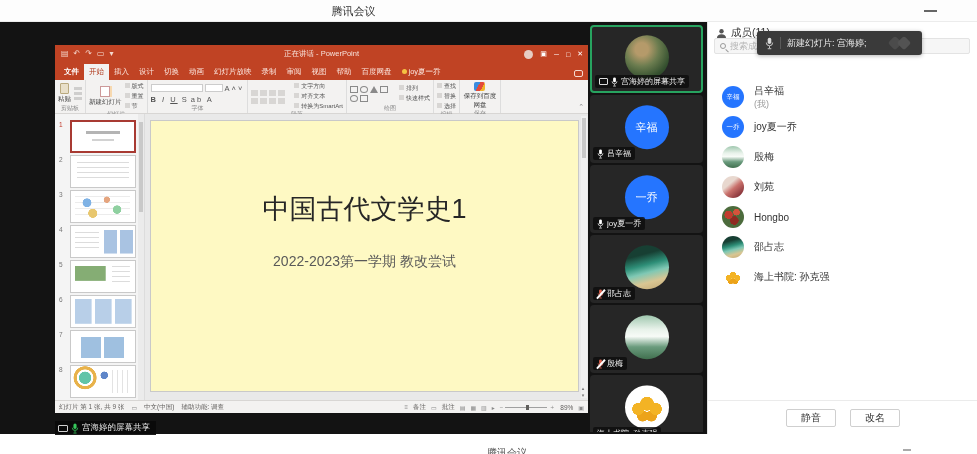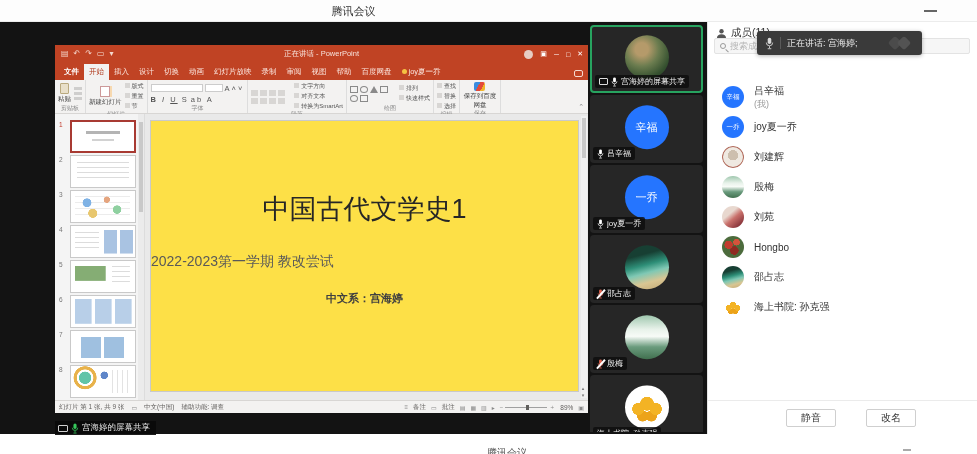--- a/index.html
+++ b/index.html
@@ -96,24 +96,24 @@
       linear-gradient(#9fc0e0,#9fc0e0) 22% 65%/32% 68% no-repeat,
       linear-gradient(#9fc0e0,#9fc0e0) 75% 65%/32% 68% no-repeat,#fff; }
   .tk--charts { background:
       radial-gradient(circle at 22% 38%,#62c4a8 0 11%,#fff 12% 15%,#e8b24a 16% 21%,transparent 22%),
       radial-gradient(circle at 52% 30%,#5f86c9 0 9%,transparent 10%),
       repeating-linear-gradient(90deg,#e3e3e3 0 1px,transparent 1px 5px) 88% 55%/28% 75% no-repeat,#fff; }
   .thumb-scroll { position:absolute; right:0; top:0; bottom:0; width:6px; background:#ebebeb; }
   .thumb-scroll::before { content:""; position:absolute; top:8px; left:1px; width:4px; height:90px; background:#c9c9c9; }
 
   .slide-area { position:relative; flex:1; }
-  .slide { position:absolute; left:5px; right:9px; top:6px; bottom:8px; background:#fde047;
+  .slide { position:absolute; left:5px; right:9px; top:6px; bottom:8px; background:#fef9c3;
            border:1px solid #c9c9c9; }
   .slide-title { position:absolute; left:0; right:0; top:26%; text-align:center; font-size:27px; color:#262626; }
-  .slide-subtitle { position:absolute; left:0; right:0; top:49%; text-align:left; font-size:14px; color:#595959; }
+  .slide-subtitle { position:absolute; left:0; right:0; top:49%; text-align:center; font-size:14px; color:#595959; }
   .slide-author { position:absolute; left:0; right:0; top:63%; text-align:center; font-size:11px; color:#404040; font-weight:bold; }
   .v-scroll { position:absolute; right:1px; top:2px; bottom:2px; width:6px; background:#f0f0f0; }
   .v-scroll::before { content:""; position:absolute; top:2px; left:1px; width:4px; height:40px; background:#c9c9c9; }
   .v-scroll::after { content:"▴ ▾"; position:absolute; bottom:0; left:-1px; font-size:5px; color:#777; writing-mode:vertical-rl; }
 
   
   .ppt-status { height:13px; background:#f3f2f1; border-top:1px solid #d8d6d4; display:flex; align-items:center;
                 font-size:6.5px; color:#605e5c; padding:0 4px; }
   .st-left { display:flex; gap:7px; align-items:center; }
   .st-right { margin-left:auto; display:flex; gap:5px; align-items:center; }
@@ -190,21 +190,21 @@
   .m-initials { font-size:6.5px; color:#fff; }
   .m-texts { display:flex; flex-direction:column; justify-content:center; }
   .m-name { font-size:10px; color:#333; }
   .m-sub { font-size:9px; color:#9a9a9a; }
   .m-share-ico { margin-left:auto; margin-right:44px; width:11px; height:8px; border:1px solid #b0b0b0;
                  border-radius:1px; position:relative; flex:none; }
   .m-share-ico::after { content:""; position:absolute; left:3px; top:8px; width:4px; height:1px; background:#b0b0b0; }
   .mp-footer { position:absolute; left:0; top:378px; width:270px; height:34px; border-top:1px solid #ebebeb;
                display:flex; align-items:center; justify-content:center; gap:14px; background:#fff; }
   .mp-btn { width:50px; height:18px; background:#fff; border:1px solid #cfcfcf; border-radius:2px;
-            font-size:10px; color:#333; cursor:pointer; font-family:inherit;margin-left:16px; }
+            font-size:10px; color:#333; cursor:pointer; font-family:inherit; }
 
   
   .speak-tip { position:absolute; left:757px; top:31px; width:165px; height:24px; background:#3a3a3a;
                border-radius:3px; display:flex; align-items:center; padding:0 8px; gap:6px; z-index:10;
                box-shadow:0 1px 4px rgba(0,0,0,.3); }
   .speak-tip .micsvg { color:#d8d8d8; }
   .tip-sep { width:1px; height:12px; background:#5a5a5a; }
   .tip-text { font-size:9px; color:#ececec; white-space:nowrap; }
   .tip-logo { margin-left:auto; position:relative; width:26px; height:14px; opacity:.85; }
   .tip-logo i { position:absolute; top:2px; width:10px; height:10px; background:#4f4f4f; transform:rotate(45deg);
@@ -411,21 +411,20 @@
           <div class="trow">
             <span class="tnum">8</span>
             <span class="tk tk--charts"></span>
           </div>
         </div>
 
       <div class="slide-area">
         <div class="slide">
           <div class="slide-title">中国古代文学史1</div>
           <div class="slide-subtitle">2022-2023第一学期 教改尝试</div>
-          <div class="slide-author">中文系：宫海婷</div>
         </div>
         <div class="v-scroll"></div>
       </div>
     </div>
 
     <div class="ppt-status">
       <div class="st-left">
         <span>幻灯片 第 1 张, 共 9 张</span>
         <span class="st-ico">▭</span>
         <span>中文(中国)</span>
@@ -593,30 +592,20 @@
           <div class="m-avatar av--blue">
             <span class="m-initials">一乔</span>
           </div>
           <div class="m-texts">
             <div class="m-name">joy夏一乔</div>
 
           </div>
 
         </div>
         <div class="mrow">
-          <div class="m-avatar av--light">
-            <span class="m-initials"></span>
-          </div>
-          <div class="m-texts">
-            <div class="m-name">刘建辉</div>
-
-          </div>
-
-        </div>
-        <div class="mrow">
           <div class="m-avatar av--waterfall">
             <span class="m-initials"></span>
           </div>
           <div class="m-texts">
             <div class="m-name">殷梅</div>
 
           </div>
 
         </div>
         <div class="mrow">
@@ -670,21 +659,21 @@
   <div class="speak-tip">
     <span class="tile-mic">
       <svg class="micsvg" width="9" height="13" viewBox="0 0 10 14" fill="currentColor">
         <rect x="3" y="0.5" width="4" height="7" rx="2"></rect>
         <path d="M1.5 6a3.5 3.5 0 0 0 7 0" fill="none" stroke="currentColor" stroke-width="1"></path>
         <line x1="5" y1="10" x2="5" y2="12" stroke="currentColor" stroke-width="1"></line>
         <line x1="3" y1="12.8" x2="7" y2="12.8" stroke="currentColor" stroke-width="1"></line>
       </svg>
     </span>
     <span class="tip-sep"></span>
-    <span class="tip-text">正在讲话: 宫海婷;</span>
+    <span class="tip-text">新建幻灯片: 宫海婷;</span>
     <span class="tip-logo">
         <i></i>
         <i></i>
       </span>
   </div>
 
   <div class="footer-peek">腾讯会议</div>
   <div class="corner-dash"></div>
 
 </div>

